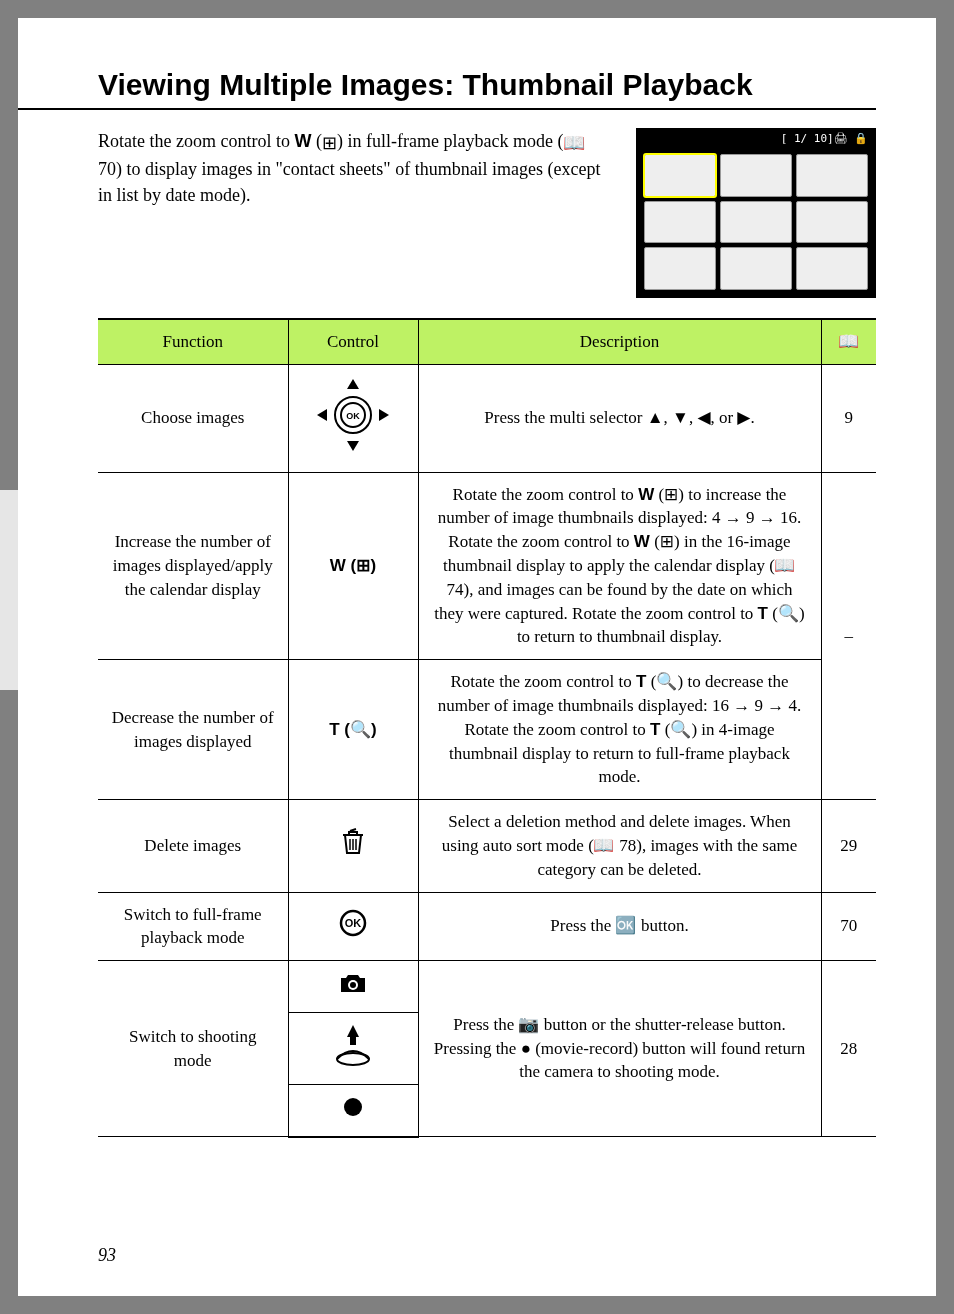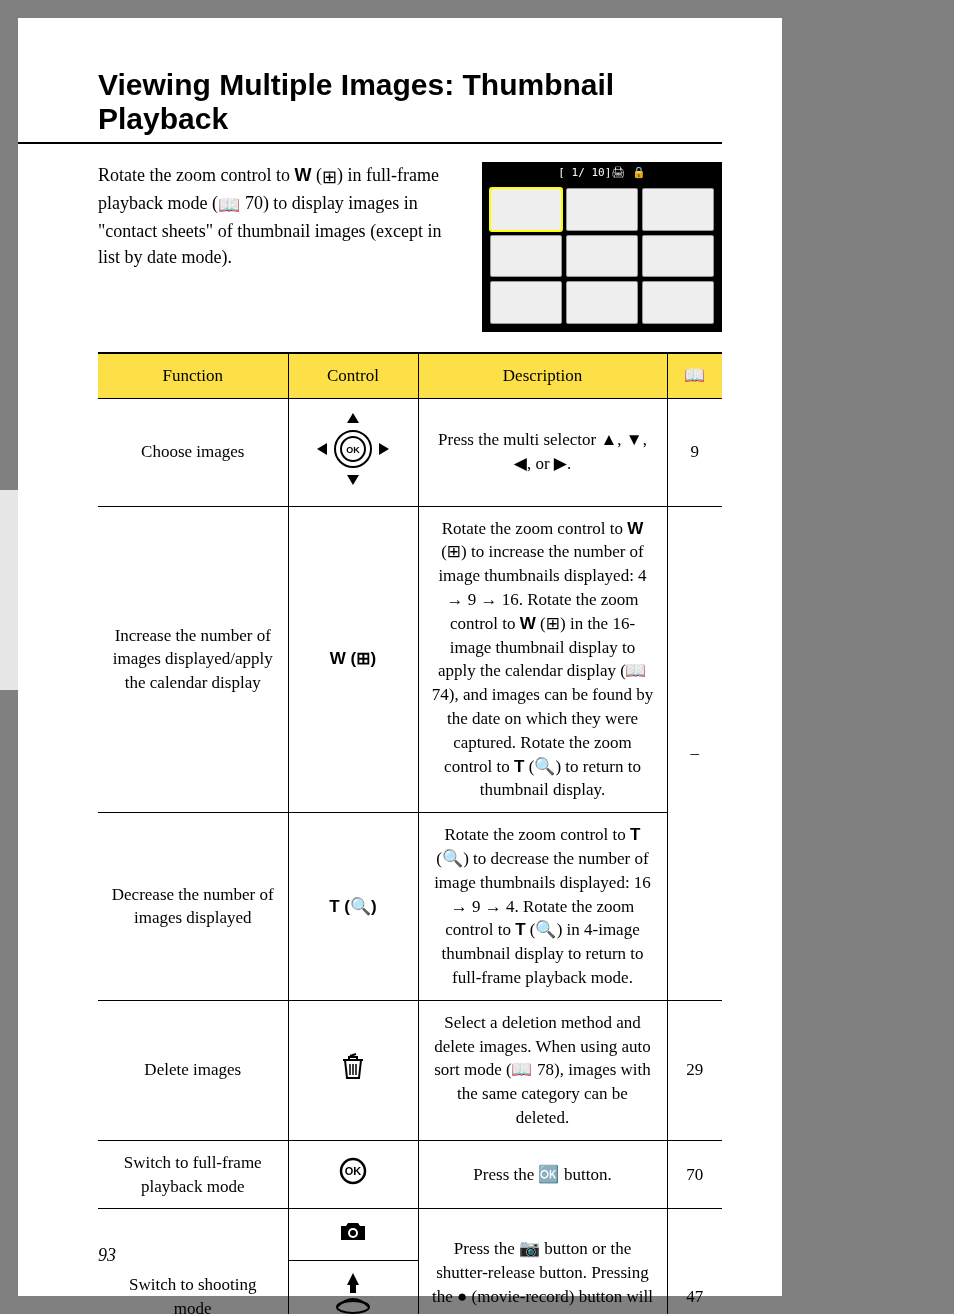--- a/index.html
+++ b/index.html
@@ -8,21 +8,21 @@
     font-family: Georgia, 'Times New Roman', serif;
     color: #000;
     width: 954px;
     height: 1314px;
     position: relative;
   }
   .page {
     position: absolute;
     left: 18px;
     top: 18px;
-    width: 764px;
+    width: 918px;
     height: 1278px;
     background: #fff;
     padding: 50px 60px 32px 80px;
   }
   .title {
     font-size: 30px;
     font-weight: bold;
     margin-bottom: 6px;
     font-family: Arial, sans-serif;
   }
@@ -32,31 +32,31 @@
     margin-bottom: 18px;
     margin-left: -80px;
     width: calc(100% + 80px);
   }
   .intro-row { display: flex; gap: 23px; align-items: flex-start; margin-bottom: 20px; }
   .intro-text { flex: 1; font-size: 18px; line-height: 1.45; }
   .preview {
     width: 240px; height: 170px; background:#000; position: relative;
     padding: 26px 8px 8px 8px;
   }
-  .preview-top { position:absolute; top:4px; left:8px; right:8px; color:#fff; font-size:11px; font-family:monospace; display:flex; justify-content:center;}
+  .preview-top { position:absolute; top:4px; left:8px; right:8px; color:#fff; font-size:11px; font-family:monospace; display:flex; justify-content:flex-end;}
   .thumb-grid { display:grid; grid-template-columns:repeat(3,1fr); grid-template-rows:repeat(3,1fr); gap:4px; height:100%;}
   .thumb { background:#eee; border:1px solid #999; border-radius:2px;}
   .thumb.sel { outline:2px solid #ff0; outline-offset:-1px; }
   .ops-text { font-size: 18px; margin: 20px 0 14px 0; line-height:1.4;}
   table.ops { width:100%; border-collapse:collapse; font-size:17px;}
   table.ops th, table.ops td {
     border:1px solid #000; padding:10px 12px; vertical-align:middle; text-align:center;
     line-height:1.4;
   }
-  table.ops th { font-weight:normal; text-align:center; background:#fde047; border-top:2px solid #000;}
+  table.ops th { font-weight:normal; text-align:center; background:#bef264; border-top:2px solid #000;}
   table.ops th:first-child, table.ops td:first-child { border-left:none; }
   table.ops th:last-child, table.ops td:last-child { border-right:none; }
   .col-func { width:190px;}
   .col-ctrl { width:130px; text-align:center;}
   .col-desc {}
   .col-ref { width:55px; text-align:center;}
   td.ctrl { text-align:center; font-family:Arial,sans-serif;}
   td.ref { text-align:center;}
   .icon-inline { display:inline-block; vertical-align:middle;}
   .side-tab {
@@ -181,21 +181,21 @@
       <tr>
         <td class="col-func" rowspan="3">Switch to shooting mode</td>
         <td class="ctrl">
           <svg width="30" height="24" viewBox="0 0 30 24">
             <path d="M3 7h5l2-3h10l2 3h5v14H3z" fill="#000"></path>
             <circle cx="15" cy="14" r="5" fill="#fff"></circle>
             <circle cx="15" cy="14" r="3" fill="#000"></circle>
           </svg>
         </td>
         <td class="col-desc" rowspan="3">Press the 📷 button or the shutter-release button. Pressing the ● (movie-record) button will found return the camera to shooting mode.</td>
-        <td class="ref" rowspan="3">47</td>
+        <td class="ref" rowspan="3">28</td>
       </tr>
       <tr>
         <td class="ctrl">
           <svg width="40" height="44" viewBox="0 0 40 44">
             <polygon points="20,2 26,14 14,14" fill="#000"></polygon>
             <rect x="17" y="14" width="6" height="8" fill="#000"></rect>
             <ellipse cx="20" cy="36" rx="16" ry="6" fill="none" stroke="#000" stroke-width="2"></ellipse>
             <path d="M4 36 Q20 20 36 36" fill="none" stroke="#000" stroke-width="2"></path>
           </svg>
         </td>

